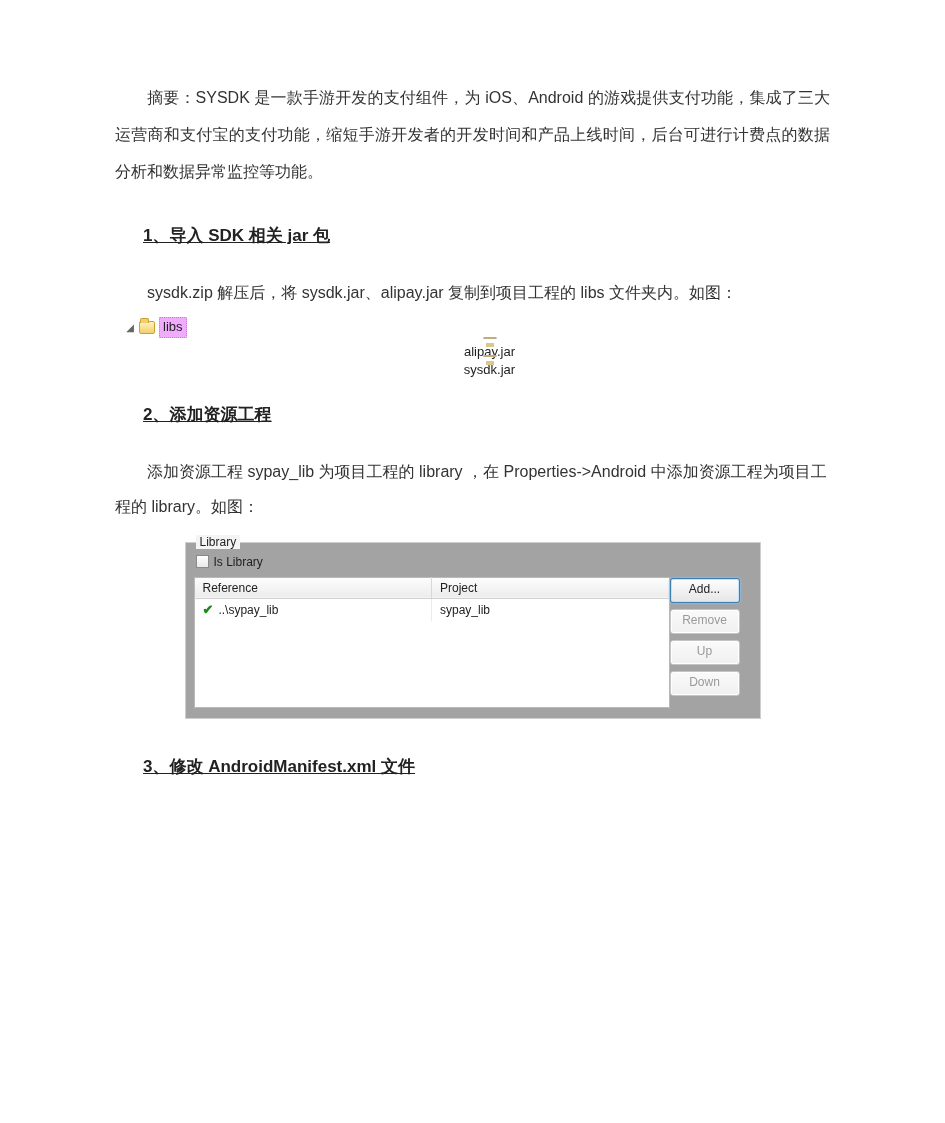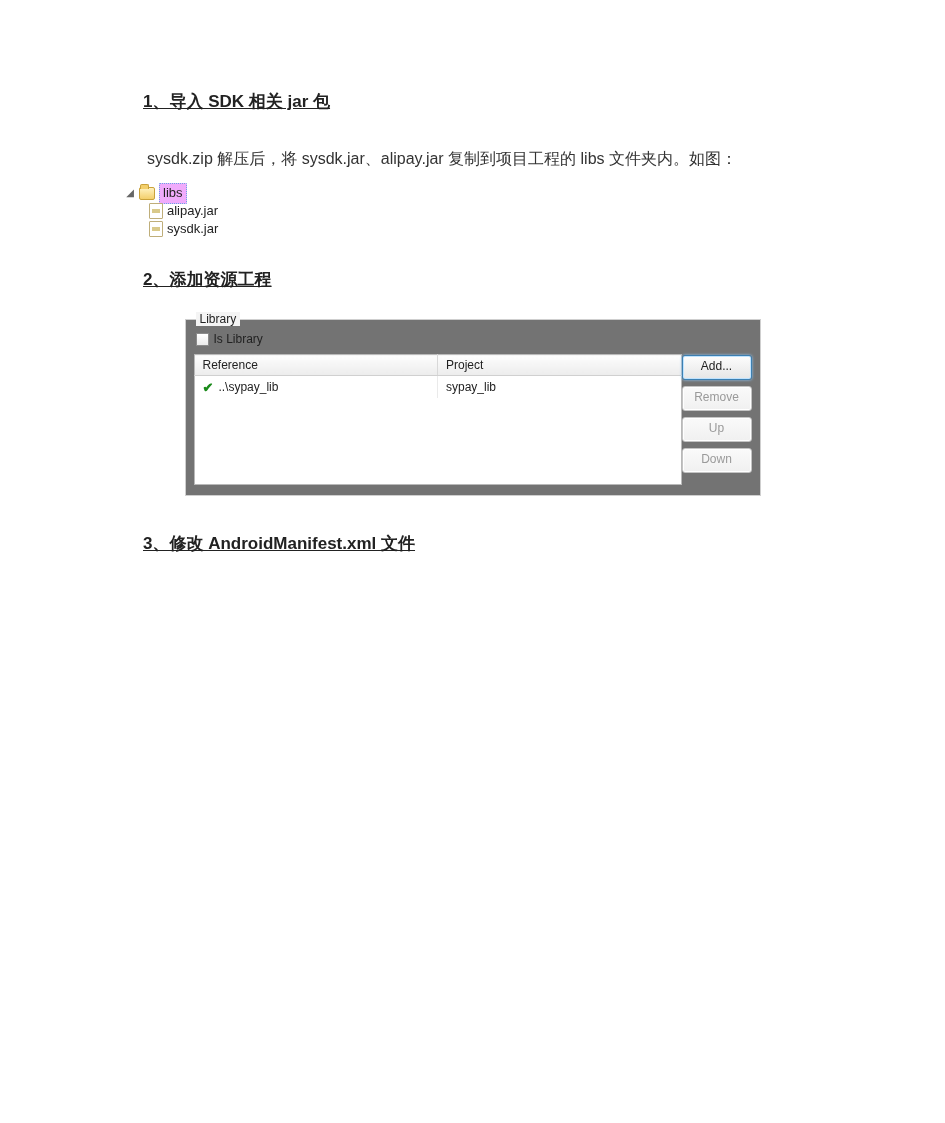--- a/index.html
+++ b/index.html
@@ -61,21 +61,21 @@
     color: #222;
     line-height: 1.45;
   }
   .tree-row {
     display: flex;
     align-items: center;
     gap: 4px;
     height: 18px;
   }
   .tree-indent-1 { padding-left: 0px; }
-  .tree-indent-2 { padding-left: 24px; }
+  .tree-indent-2 { padding-left: 24px; flex-direction: column; }
   .expander {
     width: 10px;
     text-align: center;
     color: #666;
     font-size: 10px;
     line-height: 10px;
   }
   .folder-icon {
     width: 16px; height: 13px;
     background: linear-gradient(#fff2bf, #f3cf6b);
@@ -118,22 +118,22 @@
 
   
   .lib-panel-wrap {
     display:flex;
     justify-content:center;
     margin: 18px 0 36px 0;
   }
   .lib-panel {
     width: 576px;
     border: 1px solid #cfcfcf;
-    background: #737373;
-    padding: 6px 8px 10px 8px;
+    background: #a3a3a3;
+    padding: 6px 20px 10px 8px;
     font-family: "Segoe UI", Tahoma, Arial, sans-serif;
     font-size: 12px;
     color: #222;
     position: relative;
     box-sizing: border-box;
   }
   .lib-panel-legend {
     position: relative;
     top: -14px;
     left: 2px;
@@ -220,20 +220,21 @@
     border-color:#c4c4c4;
     background: linear-gradient(#fafafa,#f0f0f0);
   }
 </style>
 </head>
 <body>
 
 <div class="page">
 
 
+  <div class="abstract"><span class="indent"></span><span>摘要：SYSDK 是一款手游开发的支付组件，为 iOS、Android 的游戏提供支付功能，集成了三大运营商和支付宝的支付功能，缩短手游开发者的开发时间和产品上线时间，后台可进行计费点的数据分析和数据异常监控等功能。</span></div>
 
   <div class="section-heading">1、导入 SDK 相关 jar 包</div>
 
   <div class="body-text"><span class="indent"></span><span>sysdk.zip 解压后，将 sysdk.jar、alipay.jar 复制到项目工程的 libs 文件夹内。如图：</span></div>
 
   <div class="tree">
     <div class="tree-row tree-indent-1">
       <span class="expander">◢</span>
       <span class="folder-icon"></span>
       <span class="folder-label">libs</span>
@@ -243,20 +244,21 @@
       <span>alipay.jar</span>
     </div>
     <div class="tree-row tree-indent-2">
       <span class="jar-icon"></span>
       <span>sysdk.jar</span>
     </div>
   </div>
 
   <div class="section-heading">2、添加资源工程</div>
 
+  <div class="body-text"><span class="indent"></span><span>添加资源工程 sypay_lib 为项目工程的 library ，在 Properties-&gt;Android 中添加资源工程为项目工程的 library。如图：</span></div>
 
   <div class="lib-panel-wrap">
     <div class="lib-panel">
       <span class="lib-panel-legend">Library</span>
       <div class="lib-inner">
         <div class="checkbox-row">
           <span class="chk"></span>
           <span>Is Library</span>
         </div>
         <div class="lib-body">

